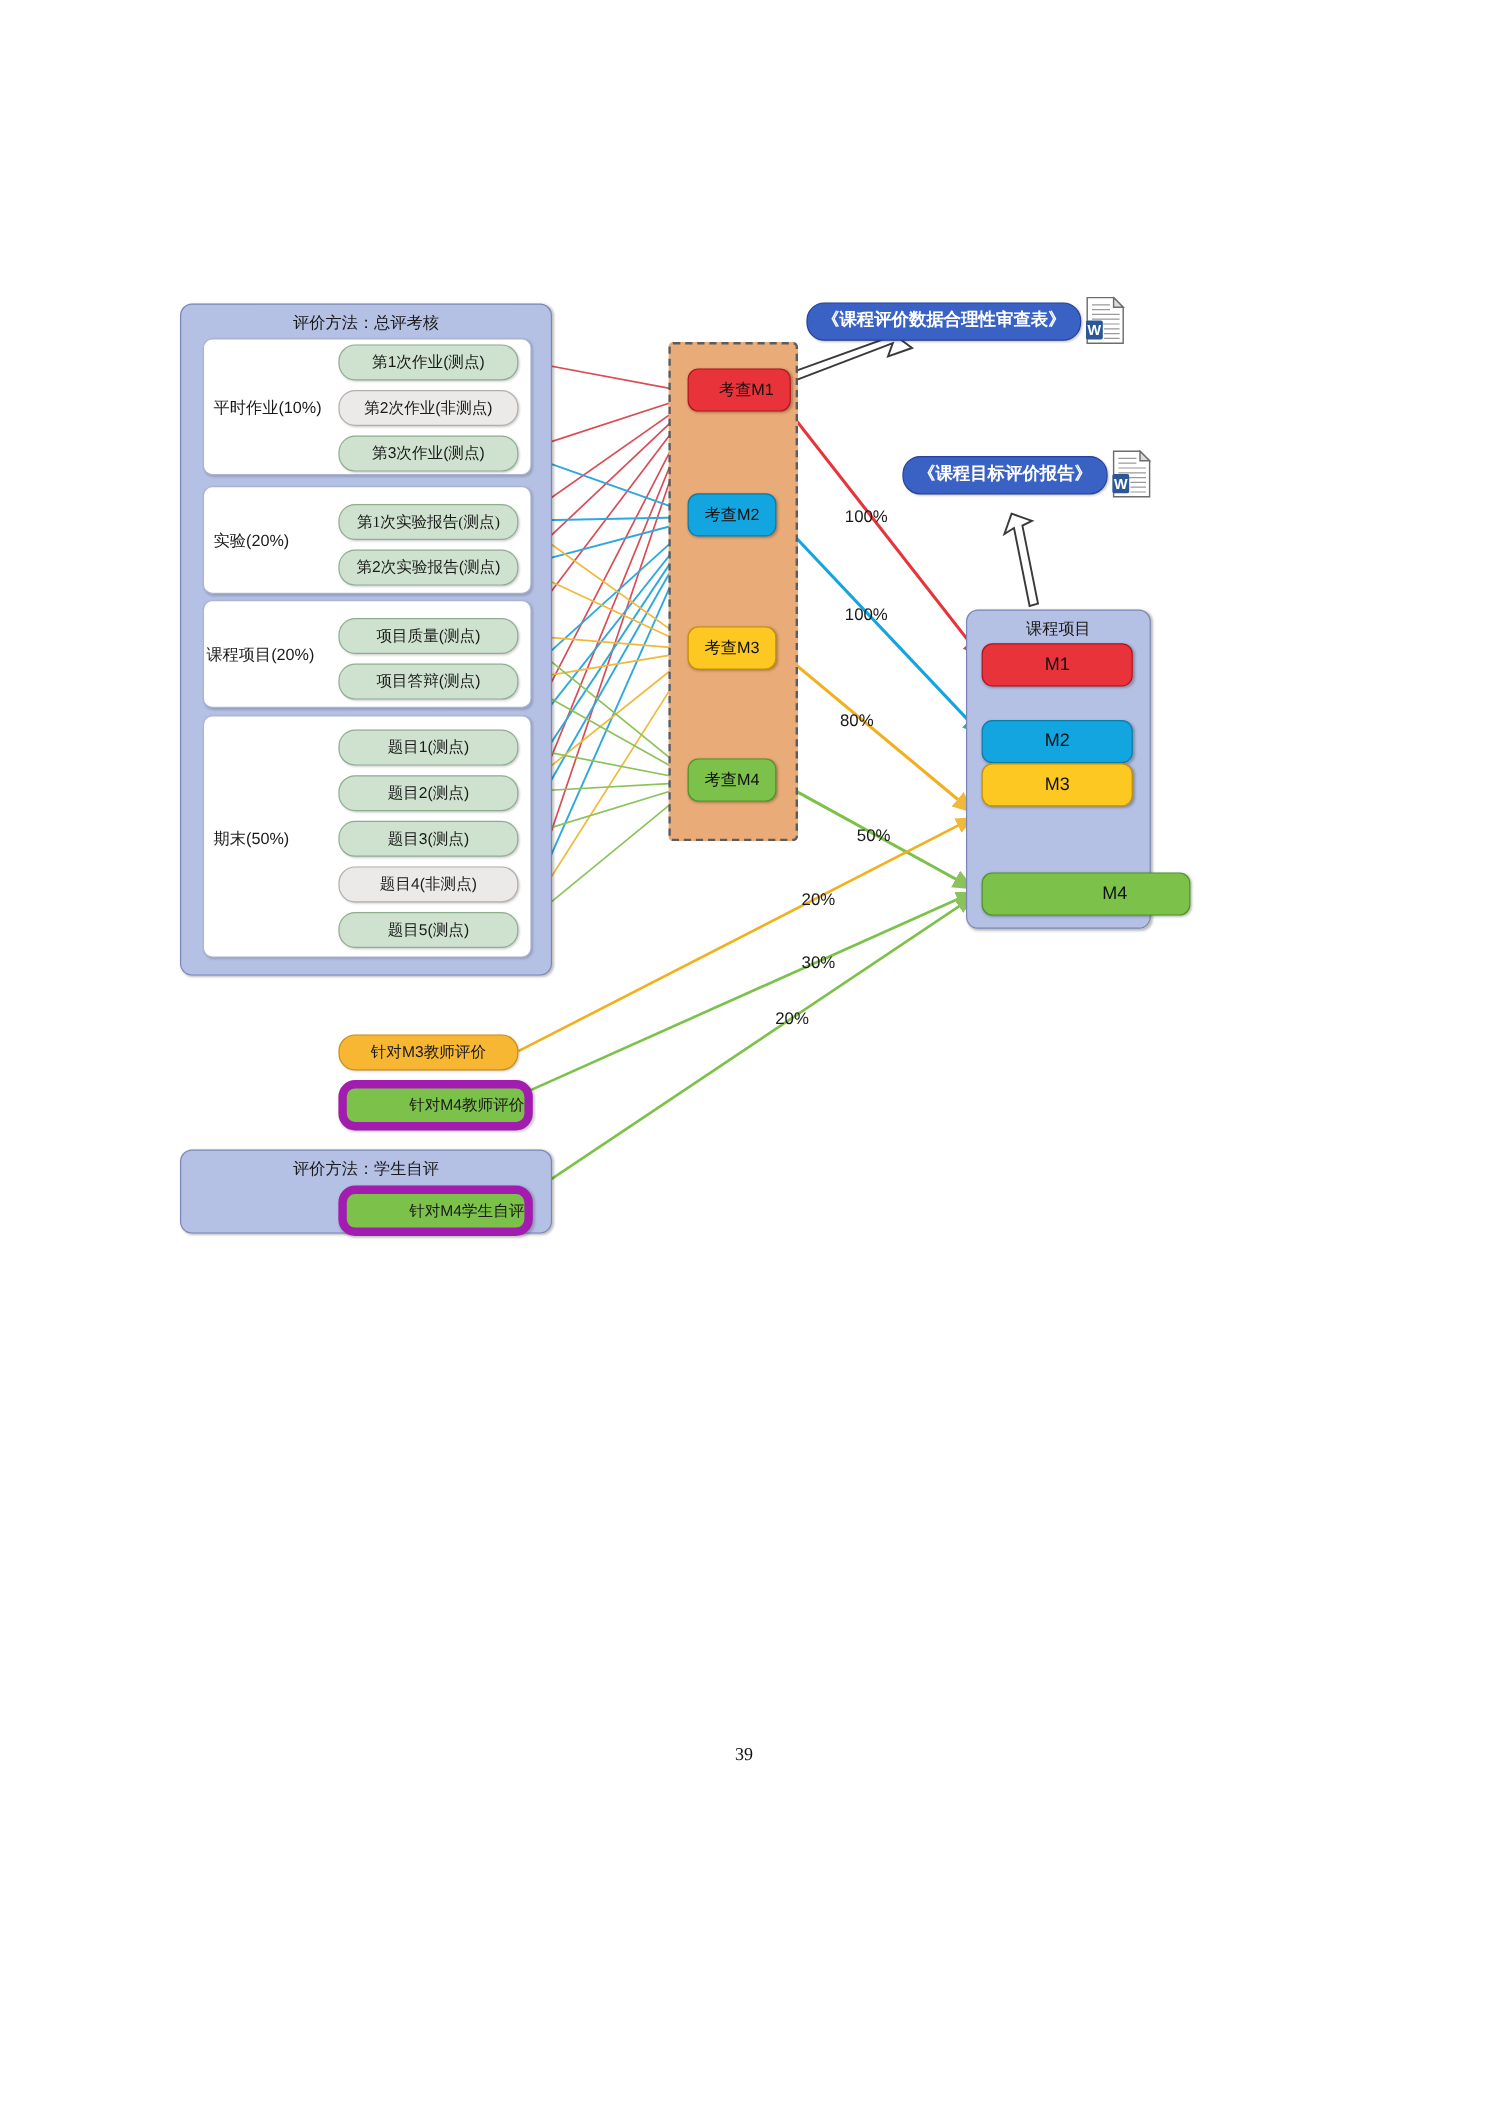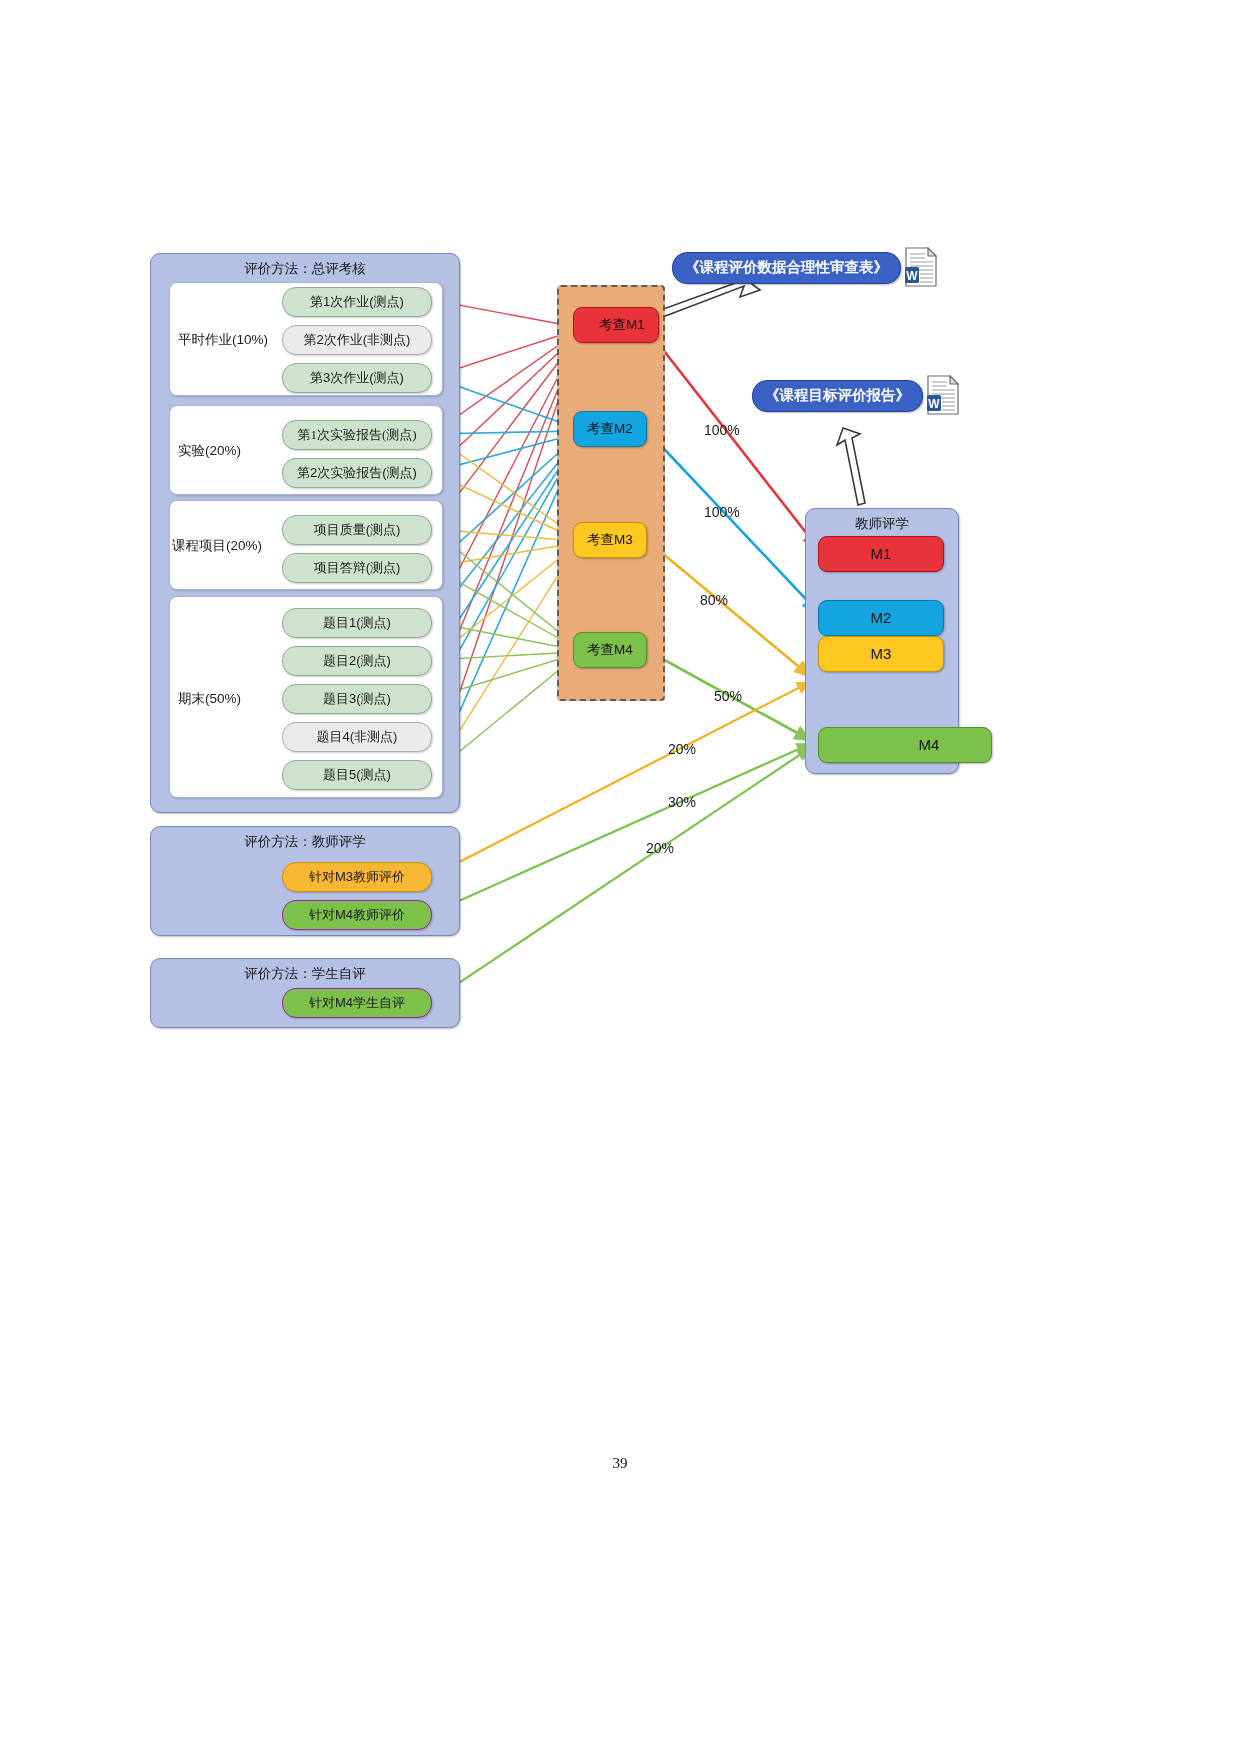--- a/index.html
+++ b/index.html
@@ -45,21 +45,21 @@
   
   .pill{
     position:absolute;height:28px;line-height:27px;
     border-radius:14px;text-align:center;
     font-size:13px;color:#1a1a1a;white-space:nowrap;
     box-shadow:1px 1px 2px rgba(0,0,0,.2);
   }
   .pill.green{background:#cfe2cf;border:1px solid #8fae8f;}
   .pill.grey {background:#eceae9;border:1px solid #b3aeac;}
   .pill.orange{background:#f7b733;border:1px solid #c88f14;}
-  .pill.lgreen{background:#7cc24a;border:1px solid #a21caf;}
+  .pill.lgreen{background:#7cc24a;border:7px solid #a21caf;text-align:right;}
 
   
   .exam-panel{
     position:absolute;
     background:#e9ab77;
     border:2px dashed #5c5c5c;
     border-radius:4px;
   }
   .exam-node{
     position:absolute;height:34px;line-height:33px;
@@ -203,39 +203,36 @@
   <div class="pill green" style="left:282px;top:553px;width:148px;">项目答辩(测点)</div>
 
   <div class="sub-card" style="left:169px;top:596px;width:272px;height:200px;"></div>
   <div class="sub-label" style="left:178px;top:690px;">期末(50%)</div>
   <div class="pill green" style="left:282px;top:608px;width:148px;">题目1(测点)</div>
   <div class="pill green" style="left:282px;top:646px;width:148px;">题目2(测点)</div>
   <div class="pill green" style="left:282px;top:684px;width:148px;">题目3(测点)</div>
   <div class="pill grey" style="left:282px;top:722px;width:148px;">题目4(非测点)</div>
   <div class="pill green" style="left:282px;top:760px;width:148px;">题目5(测点)</div>
 
-  <div class="group-panel" style="left:150px;top:826px;width:308px;height:108px;">
-    <div class="group-title">评价方法：教师评学</div>
-  </div>
   <div class="pill orange" style="left:282px;top:862px;width:148px;">针对M3教师评价</div>
   <div class="pill lgreen" style="left:282px;top:900px;width:148px;">针对M4教师评价</div>
 
   <div class="group-panel" style="left:150px;top:958px;width:308px;height:68px;">
     <div class="group-title">评价方法：学生自评</div>
   </div>
   <div class="pill lgreen" style="left:282px;top:988px;width:148px;">针对M4学生自评</div>
 
   <div class="exam-panel" style="left:557px;top:285px;width:104px;height:412px;"></div>
   <div class="exam-node n-red" style="left:573px;top:307px;width:72px;padding-left:12px;">考查M1</div>
   <div class="exam-node n-blue" style="left:573px;top:411px;width:72px;">考查M2</div>
   <div class="exam-node n-orange" style="left:573px;top:522px;width:72px;">考查M3</div>
   <div class="exam-node n-green" style="left:573px;top:632px;width:72px;">考查M4</div>
 
   <div class="group-panel" style="left:805px;top:508px;width:152px;height:264px;">
-    <div class="group-title">教师评学</div>
+    <div class="group-title">课程项目</div>
   </div>
   <div class="goal-node g-red" style="left:818px;top:536px;width:124px;">M1</div>
   <div class="goal-node g-blue" style="left:818px;top:600px;width:124px;">M2</div>
   <div class="goal-node g-orange" style="left:818px;top:636px;width:124px;">M3</div>
   <div class="goal-node g-green" style="left:818px;top:727px;width:124px;padding-left:48px;">M4</div>
 
   <div class="doc-pill" style="left:672px;top:252px;">《课程评价数据合理性审查表》</div>
   <svg class="word-icon" style="left:904px;top:247px;" viewBox="0 0 34 40">
     <path d="M2,1 H24 L32,9 V39 H2 Z" fill="#ffffff" stroke="#6d6d6d" stroke-width="1.2"></path>
     <path d="M24,1 L32,9 H24 Z" fill="#dcdcdc" stroke="#6d6d6d" stroke-width="1.2"></path>

